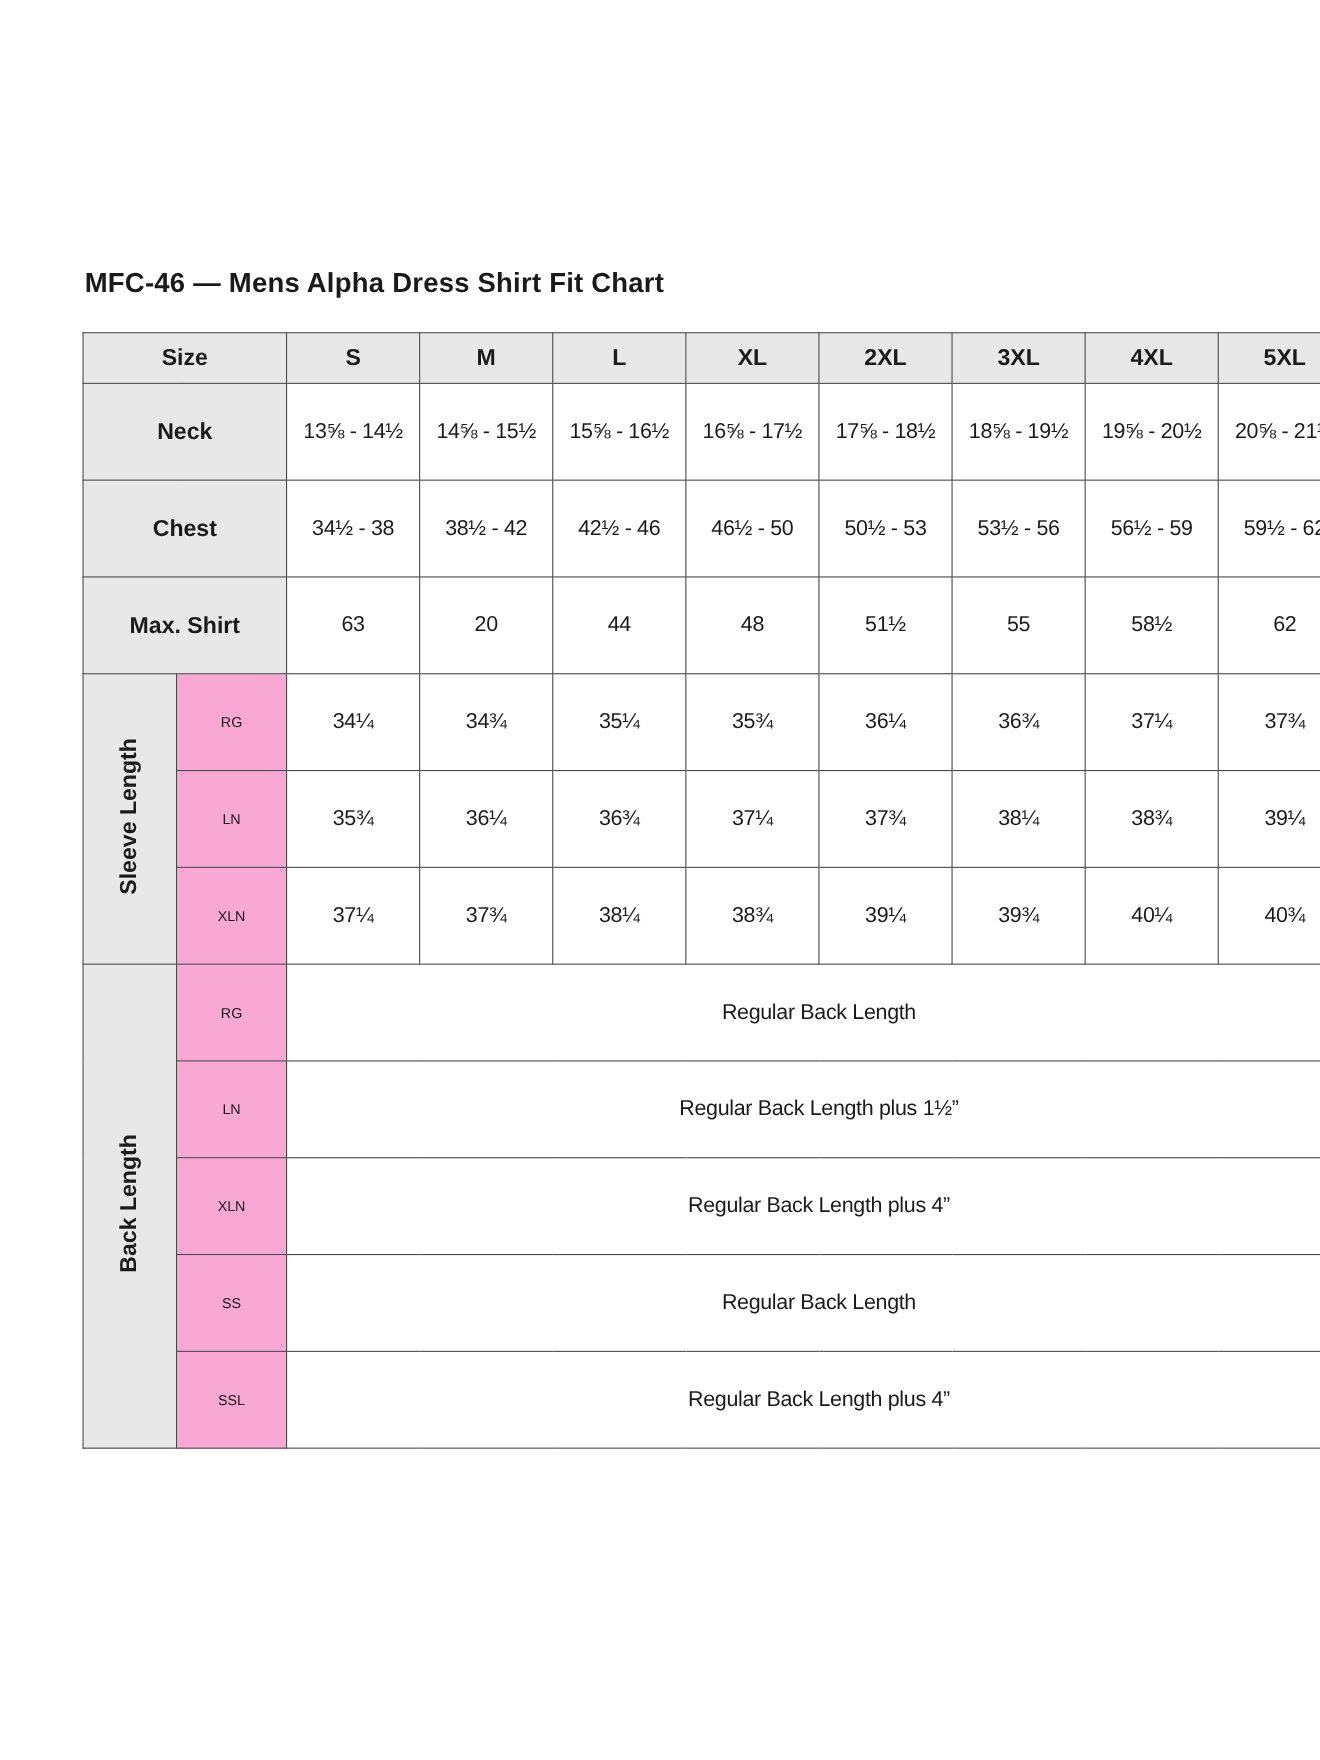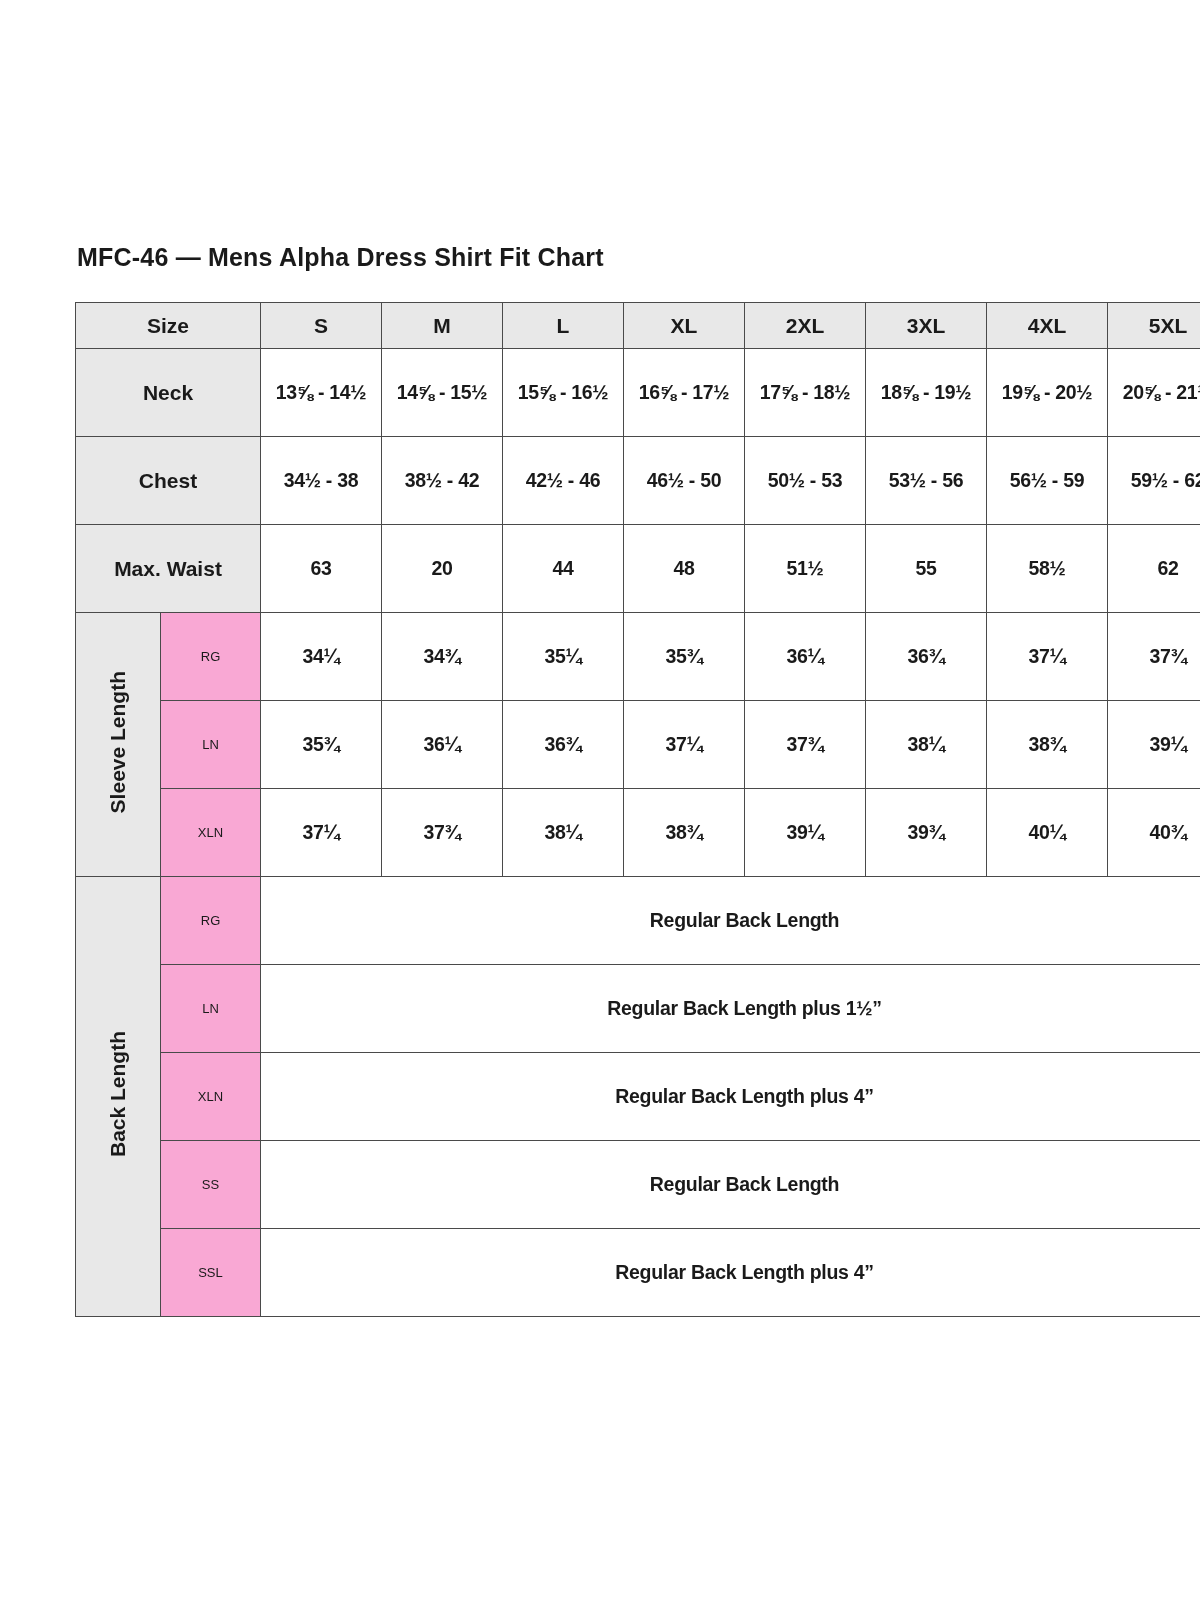--- a/index.html
+++ b/index.html
@@ -44,21 +44,21 @@
     font-size: 21px;
     font-weight: bold;
   }
   .sublabel {
     font-size: 13px;
     font-weight: normal;
     background: #f9a8d4;
   }
   .data {
     font-size: 19.5px;
-    font-weight: bold;
+    font-weight: normal;
     letter-spacing: -0.3px;
   }
   .vcell { background: #e8e8e8; }
   .vert {
     display: inline-block;
     writing-mode: vertical-rl;
     transform: rotate(180deg);
     font-size: 21px;
     font-weight: bold;
     white-space: nowrap;
@@ -115,21 +115,21 @@
       <td class="data">38½ - 42</td>
       <td class="data">42½ - 46</td>
       <td class="data">46½ - 50</td>
       <td class="data">50½ - 53</td>
       <td class="data">53½ - 56</td>
       <td class="data">56½ - 59</td>
       <td class="data">59½ - 62</td>
     </tr>
 
     <tr class="r">
-      <td colspan="2" class="gray label">Max. Waist</td>
+      <td colspan="2" class="gray label">Max. Shirt</td>
       <td class="data">63</td>
       <td class="data">20</td>
       <td class="data">44</td>
       <td class="data">48</td>
       <td class="data">51½</td>
       <td class="data">55</td>
       <td class="data">58½</td>
       <td class="data">62</td>
     </tr>
 

